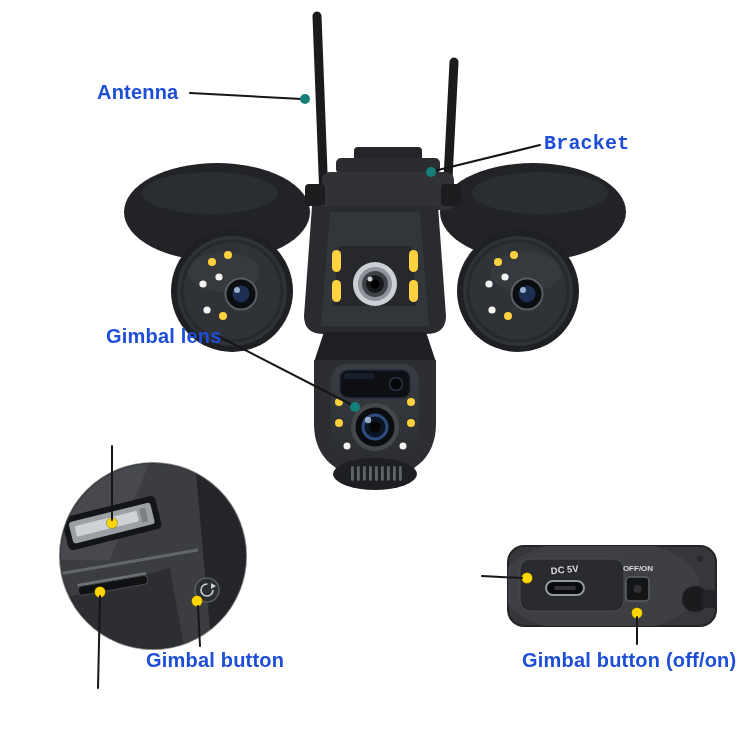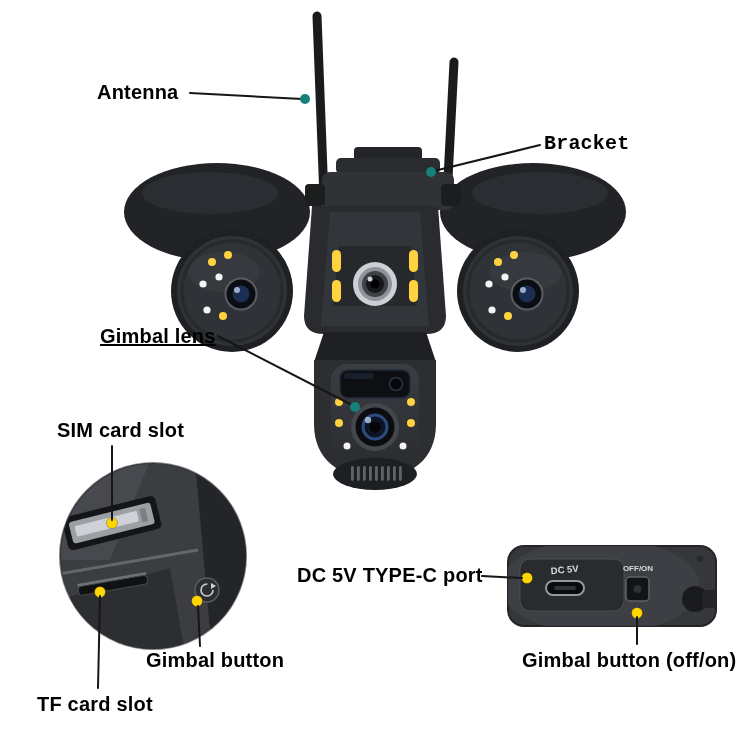--- a/index.html
+++ b/index.html
@@ -1,19 +1,19 @@
 <!DOCTYPE html>
 <html><head>
 <meta charset="utf-8">
 <style>
   html,body{margin:0;padding:0;background:#ffffff;}
   .stage{position:relative;width:750px;height:750px;background:#ffffff;overflow:hidden;
          font-family:"Liberation Sans",sans-serif;}
   .stage svg{position:absolute;left:0;top:0;}
-  .lbl{position:absolute;font-weight:700;font-size:20px;line-height:22px;color:#000000;
+  .lbl{position:absolute;font-weight:700;font-size:20px;line-height:22px;color:#1d4ed8;
        white-space:nowrap;letter-spacing:.2px;}
   .callout-line{stroke:#161616;stroke-width:2;stroke-linecap:round;}
   .inset-text{fill:#d8dadd;font-weight:700;font-family:"Liberation Sans",sans-serif;}
 </style>
 </head>
 <body>
 
 <div class="stage">
 
 <svg width="750" height="750" viewBox="0 0 750 750">
@@ -226,20 +226,17 @@
     <line class="callout-line" x1="112" y1="446" x2="112" y2="520"></line>
     <line class="callout-line" x1="98" y1="688" x2="100" y2="596"></line>
     <line class="callout-line" x1="200" y1="646" x2="198" y2="606"></line>
     <line class="callout-line" x1="482" y1="576" x2="522" y2="578"></line>
     <line class="callout-line" x1="637" y1="644" x2="637" y2="617"></line>
   </g>
 </svg>
 
 <div class="lbl" style="left:97px;  top:81px;">Antenna</div>
 <div class="lbl" style="left:544px; top:133px;font-family:Liberation Mono, monospace;">Bracket</div>
-<div class="lbl" style="left:100px;  top:325px;text-decoration:underline;">Gimbal lens</div>
-<div class="lbl" style="left:57px;  top:419px;">SIM card slot</div>
-<div class="lbl" style="left:297px; top:564px;">DC 5V TYPE-C port</div>
+<div class="lbl" style="left:106px;  top:325px;">Gimbal lens</div>
 <div class="lbl" style="left:522px; top:649px;">Gimbal button (off/on)</div>
 <div class="lbl" style="left:146px; top:649px;">Gimbal button</div>
-<div class="lbl" style="left:37px;  top:693px;">TF card slot</div>
 
 </div>
 
 </body></html>

